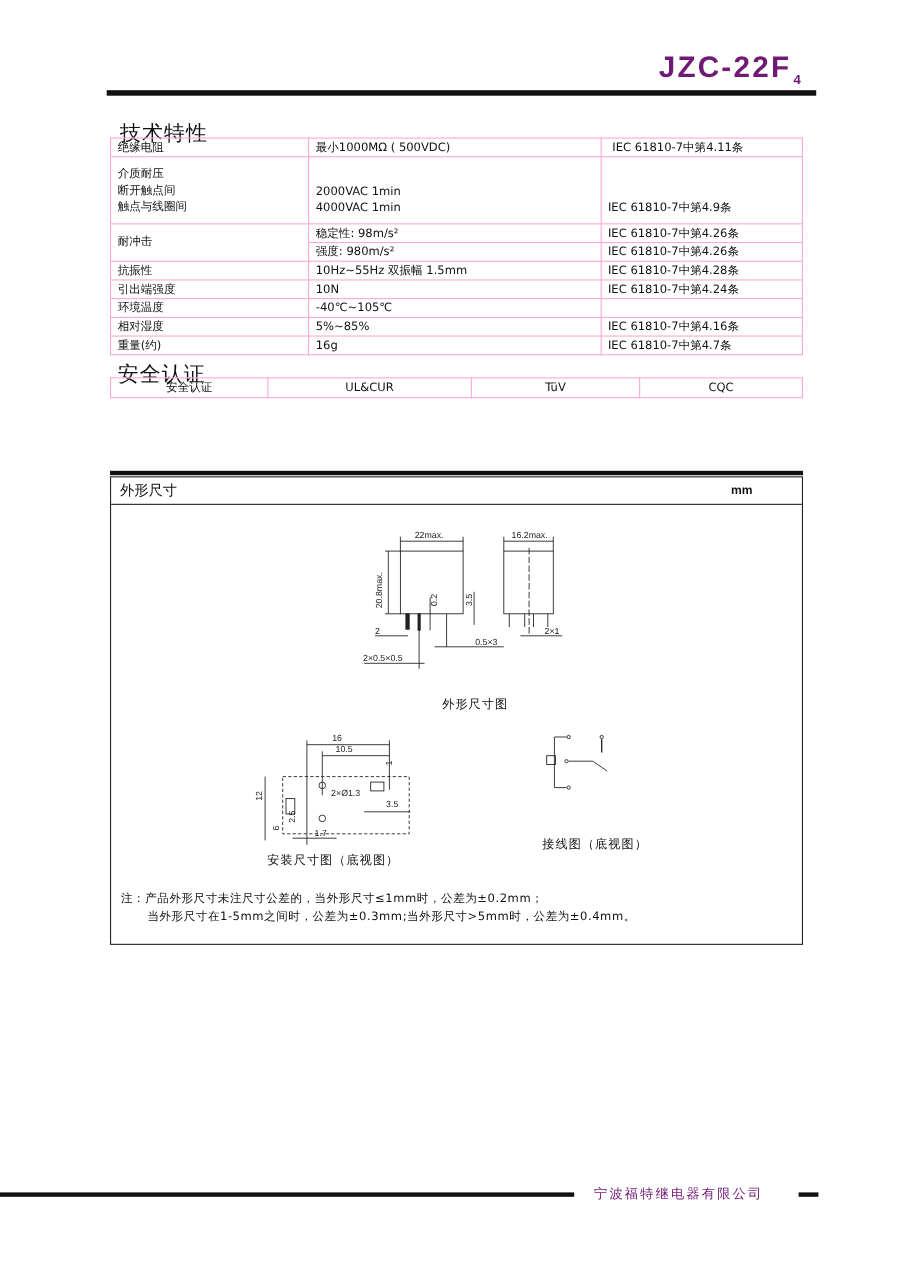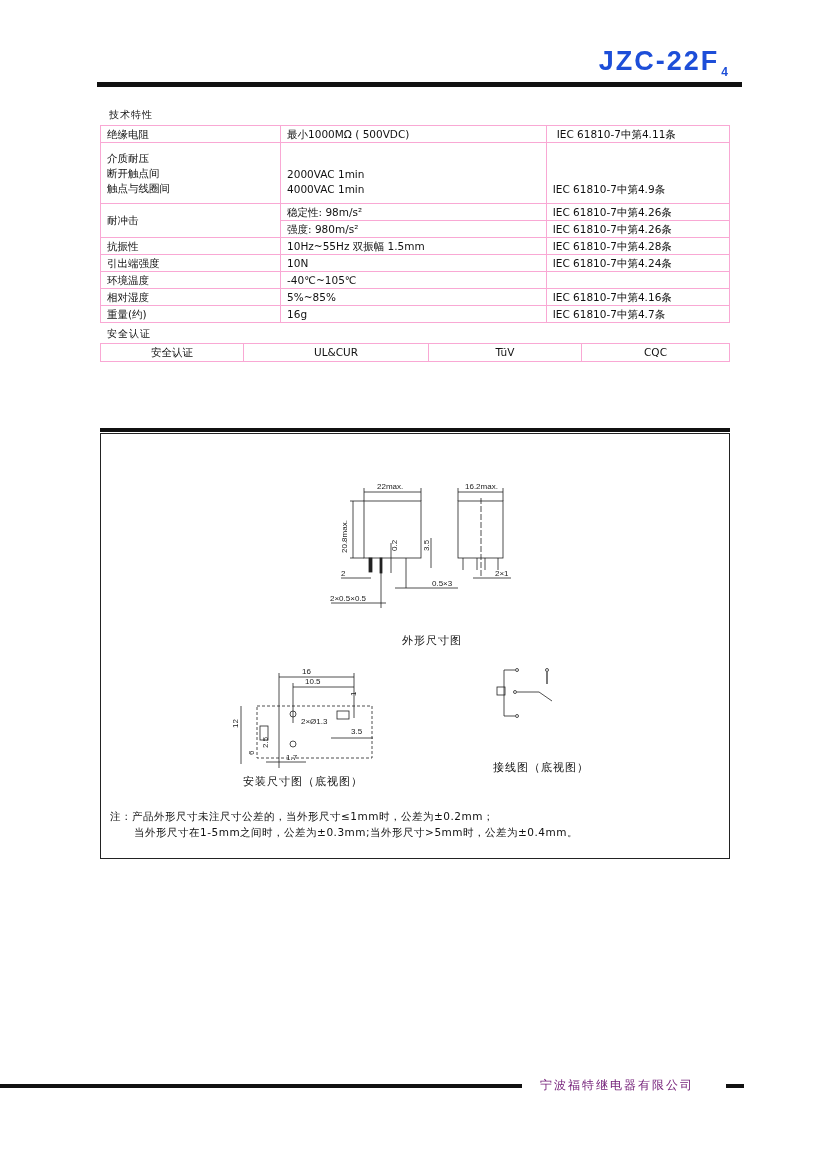--- a/index.html
+++ b/index.html
@@ -1,20 +1,20 @@
 <!DOCTYPE html>
 <html><head>
 <meta charset="utf-8">
 <style>
   html, body { margin:0; padding:0; background:#fff; }
   body { width:828px; height:1169px; position:relative; overflow:hidden; font-family:"DejaVu Sans", sans-serif; color:#111; }
-  .title { position:absolute; right:100px; top:46px; font-family:"Liberation Sans", sans-serif; font-weight:bold; font-size:27px; color:#1d4ed8; letter-spacing:2px; }
+  .title { position:absolute; right:100px; top:46px; font-family:"Liberation Sans", sans-serif; font-weight:bold; font-size:27px; color:#701a75; letter-spacing:2px; }
   .title sub { font-size:12px; vertical-align:-6px; margin-left:2px; letter-spacing:0; }
   .top-rule { position:absolute; left:97px; top:82px; width:645px; height:5px; background:#111; }
-  .sec-title { position:absolute; font-size:10px; letter-spacing:1px; }
+  .sec-title { position:absolute; font-size:19px; letter-spacing:1px; }
   table { border-collapse:collapse; position:absolute; font-size:10.5px; }
   td { border:1px solid #f9a8d4; padding:0 6px; line-height:15px; vertical-align:middle; }
   table.spec { left:100px; top:125px; width:630px; }
   .spec td { height:16px; }
   .spec .c1 { width:169px; } .spec .c2 { width:255px; } .spec .c3 { width:168px;padding-left:10px; }
   .tall td { height:54px; }
   .bottom-b { vertical-align:bottom; padding-bottom:6px !important; }
   table.cert { left:100px; top:343px; width:630px; }
   .cert td { text-align:center; height:17px; }
   .cert .row2 td { height:33px; }
@@ -99,20 +99,24 @@
     <td style="width:130px">安全认证</td>
     <td style="width:172px">UL&amp;CUR</td>
     <td style="width:140px">TüV</td>
     <td>CQC</td>
   </tr>
 </tbody>
   </table>
 
 <div class="rule2"></div>
 <div class="dimbox">
+  <div class="dimhead">
+    <span>外形尺寸</span>
+    <span class="mm">mm</span>
+  </div>
 
   <svg width="628" height="400" style="position:absolute;left:0;top:24px;">
     <g stroke="#222" fill="none" stroke-width="0.8">
 
       <rect x="263" y="43" width="57" height="57"></rect>
       <line x1="263" y1="30" x2="263" y2="43"></line>
         <line x1="320" y1="30" x2="320" y2="43"></line>
       <line x1="263" y1="34" x2="320" y2="34"></line>
       <line x1="249" y1="43" x2="263" y2="43"></line>
         <line x1="249" y1="100" x2="263" y2="100"></line>

